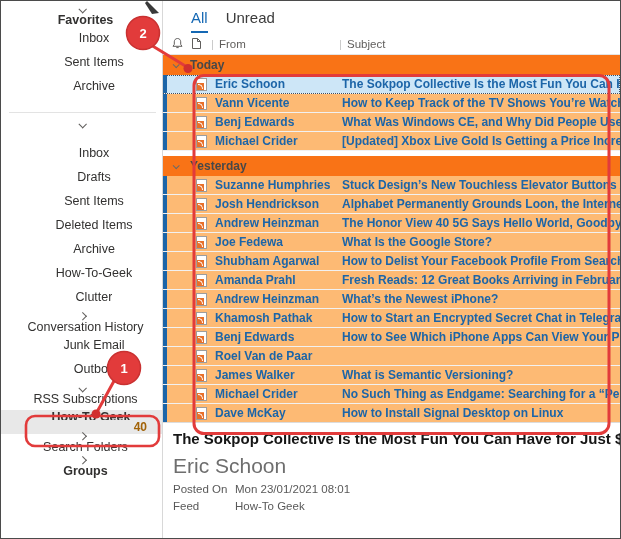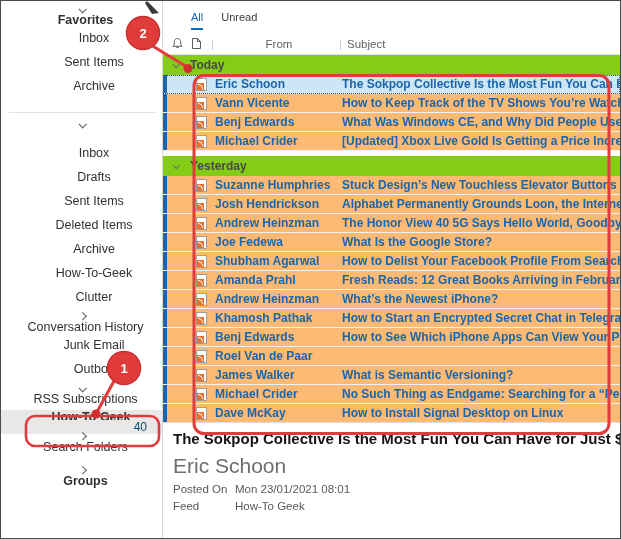--- a/index.html
+++ b/index.html
@@ -14,37 +14,37 @@
   .chevbox { width:14px; flex:none; display:flex; align-items:center; }
   .chev { width:6px; height:6px; border-right:1.4px solid #605e5c; border-bottom:1.4px solid #605e5c; display:inline-block; }
   .chev.v { transform:rotate(45deg) translate(0,-1px); }
   .chev.r { transform:rotate(-45deg) translate(1px,0); }
   .sb-head .lbl { font-weight:700; }
   .sb-head.normal .lbl { font-weight:400; }
   .sb-item { padding-left:25px; }
   .sb-divider { border-top:1px solid #e3e3e3; margin:9px 6px 9px 8px; }
   .sbrow.selected { background:#e8e8e8; }
   .sbrow.selected .lbl { font-weight:700; padding-left:11px; }
-  .sb-count { margin-left:auto; margin-right:15px; color:#0c4a6e; font-weight:400; font-size:12px; } .mt10 { margin-top:10px; }
+  .sb-count { margin-left:auto; margin-right:15px; color:#a16207; font-weight:700; font-size:12px; } .mt10 { }
 
   
   .main { flex:1; min-width:0; display:flex; flex-direction:column; position:relative; }
   .tabs { height:32px; flex:none; display:flex; align-items:center; padding-left:28px; gap:18px; }
-  .tab { font-size:11px; color:#3b3b3b; position:relative; cursor:default; }
+  .tab { font-size:15px; color:#3b3b3b; position:relative; cursor:default; }
   .tab.active { color:#1568b4; }
   .tab.active::after { content:""; position:absolute; left:0; right:0; bottom:-7px; height:2px; background:#1568b4; }
 
   .cols { height:22px; flex:none; display:flex; align-items:center; border-bottom:1px solid #e4e4e4; font-size:11.5px; color:#605e5c; padding-left:8px; }
   .colicon { width:20px; flex:none; display:flex; align-items:center; }
   .colsep { color:#c8c8c8; padding:0 5px 0 0; }
-  .col-from { width:120px; flex:none;text-align:center; }
+  .col-from { width:120px; flex:none; }
   .col-subject { flex:1; }
 
   .list { flex:1; overflow:hidden; background:#fff; }
-  .ghdr { height:20px; display:flex; align-items:center; background:#84cc16; padding-left:10px; font-size:12px; font-weight:700; color:#484848; }
+  .ghdr { height:20px; display:flex; align-items:center; background:#f97316; padding-left:10px; font-size:12px; font-weight:700; color:#484848; }
   .ghdr .chev { width:5px; height:5px; margin-right:12px; border-color:#6a6a6a; }
   .ghdr.gap { margin-top:5px; }
 
   .mrow { height:19px; display:flex; align-items:center; position:relative; border-bottom:1px solid #f1f1f1; background:#fdba74; }
   .bar { position:absolute; left:0; top:0; bottom:0; width:4px; background:#1c65a8; }
   .micon { width:11px; height:13px; flex:none; margin-left:33px; border:1px solid #9d9d9d; background:#fff; position:relative; }
   .micon::before { content:""; position:absolute; left:0; bottom:0; width:7px; height:7px; background:#e8702a; }
   .micon::after { content:""; position:absolute; left:1px; bottom:1px; width:4px; height:4px; border:1.4px solid #fff; border-left:none; border-bottom:none; border-top-right-radius:6px; }
   .mfrom { margin-left:8px; width:127px; flex:none; font-size:12px; font-weight:700; color:#1c65a8; white-space:nowrap; overflow:hidden; }
   .msub { flex:1; font-size:12px; font-weight:700; color:#1c65a8; white-space:nowrap; overflow:hidden; }

